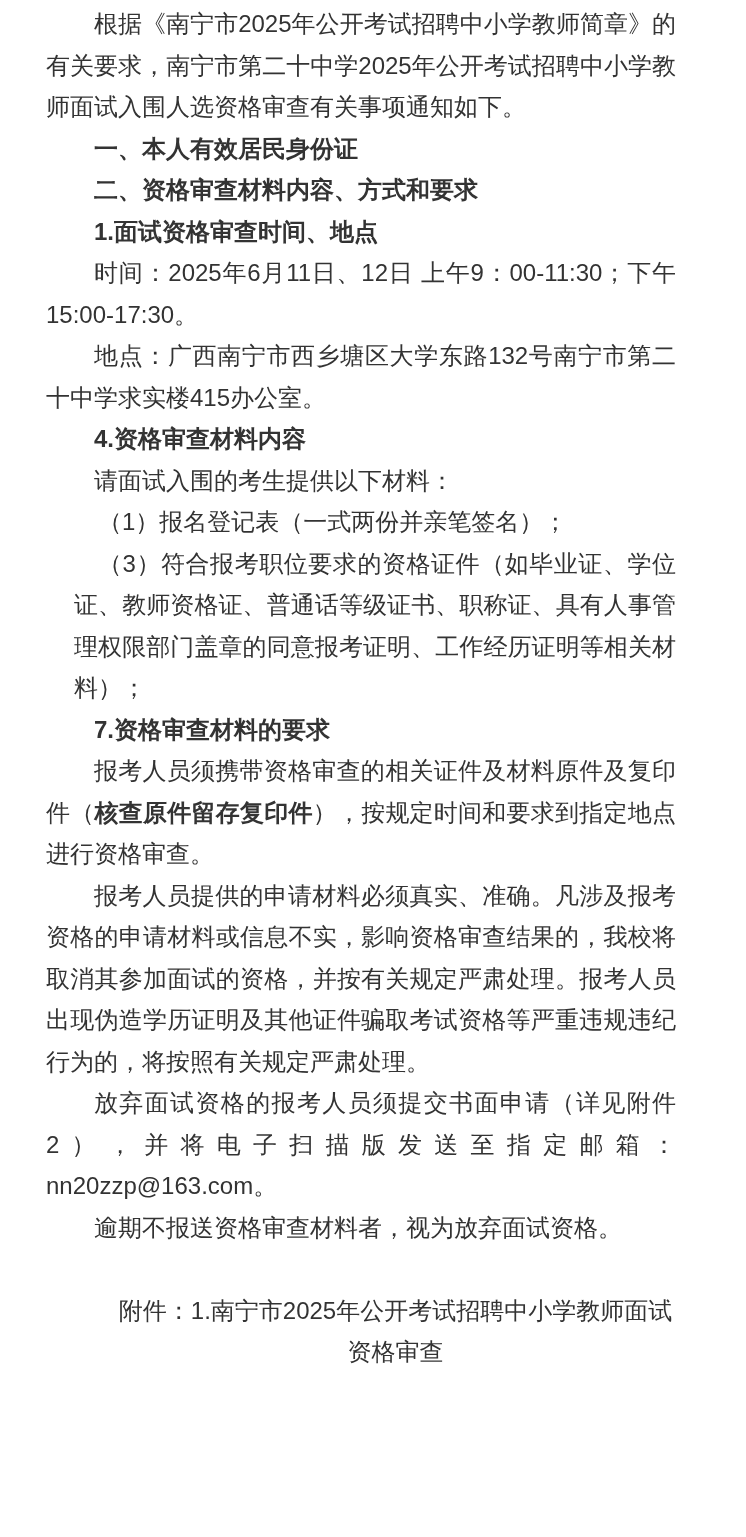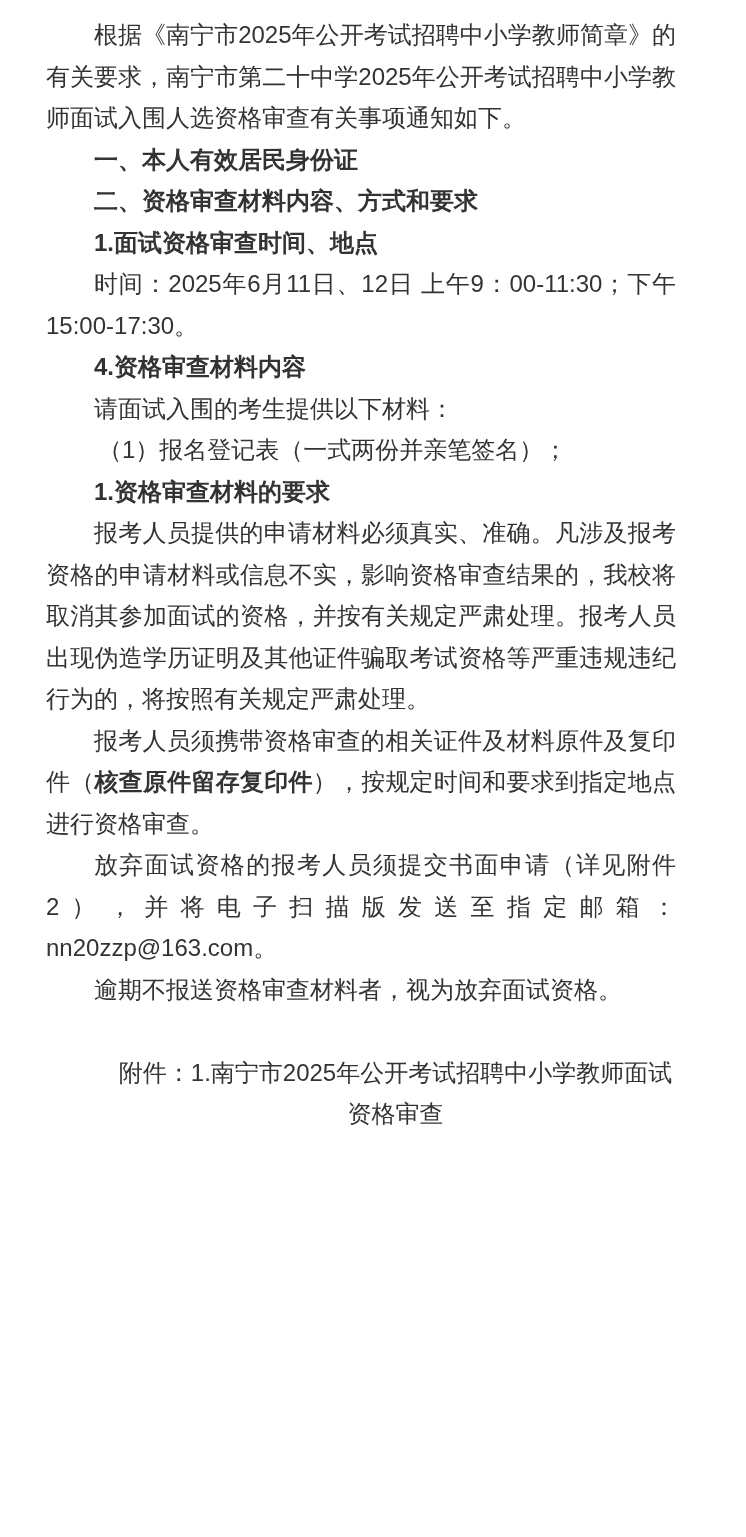--- a/index.html
+++ b/index.html
@@ -10,21 +10,21 @@
   body {
     width: 746px;
     height: 1537px;
     overflow: hidden;
     color: #333333;
     font-family: "Liberation Sans", "DejaVu Sans", sans-serif;
   }
   .doc {
     box-sizing: border-box;
     width: 708px;
-    padding: 14px 32px 0 46px;
+    padding: 3px 32px 0 46px;
     font-size: 24px;
     line-height: 41.5px;
   }
   .para, .heading, .att-line, .sig-line {
     margin: 0;
     padding: 0;
     font-size: 24px;
     line-height: 41.5px;
     font-weight: normal;
   }
@@ -50,34 +50,36 @@
 
   <h2 class="heading">一、本人有效居民身份证</h2>
 
 
   <h2 class="heading">二、资格审查材料内容、方式和要求</h2>
 
   <h3 class="heading">1.面试资格审查时间、地点</h3>
 
   <p class="para indent2">时间：2025年6月11日、12日 上午9：00-11:30；下午15:00-17:30。</p>
 
+  <p class="para indent2">地点：广西南宁市西乡塘区大学东路132号南宁市第二十中学求实楼415办公室。</p>
 
   <h3 class="heading">4.资格审查材料内容</h3>
 
   <p class="para indent2">请面试入围的考生提供以下材料：</p>
 
   <p class="para indent1">（1）报名登记表（一式两份并亲笔签名）；</p>
 
 
+  <p class="para indent1">（3）符合报考职位要求的资格证件（如毕业证、学位证、教师资格证、普通话等级证书、职称证、具有人事管理权限部门盖章的同意报考证明、工作经历证明等相关材料）；</p>
 
-  <h3 class="heading">1.资格审查材料的要求</h3>
+  <h3 class="heading">7.资格审查材料的要求</h3>
+
+  <p class="para indent2"><span>报考人员须携带资格审查的相关证件及材料原件及复印件（</span><span class="bold-inline">核查原件留存复印件</span><span>），按规定时间和要求到指定地点进行资格审查。</span></p>
 
   <p class="para indent2">报考人员提供的申请材料必须真实、准确。凡涉及报考资格的申请材料或信息不实，影响资格审查结果的，我校将取消其参加面试的资格，并按有关规定严肃处理。报考人员出现伪造学历证明及其他证件骗取考试资格等严重违规违纪行为的，将按照有关规定严肃处理。</p>
-
-  <p class="para indent2"><span>报考人员须携带资格审查的相关证件及材料原件及复印件（</span><span class="bold-inline">核查原件留存复印件</span><span>），按规定时间和要求到指定地点进行资格审查。</span></p>
 
   <p class="para indent2">放弃面试资格的报考人员须提交书面申请（详见附件2），并将电子扫描版发送至指定邮箱：nn20zzp@163.com。</p>
 
   <p class="para indent2">逾期不报送资格审查材料者，视为放弃面试资格。</p>
 
   <div class="spacer"></div>
 
   <p class="att-line att-main">附件：1.南宁市2025年公开考试招聘中小学教师面试资格审查</p>
 
 </div>

